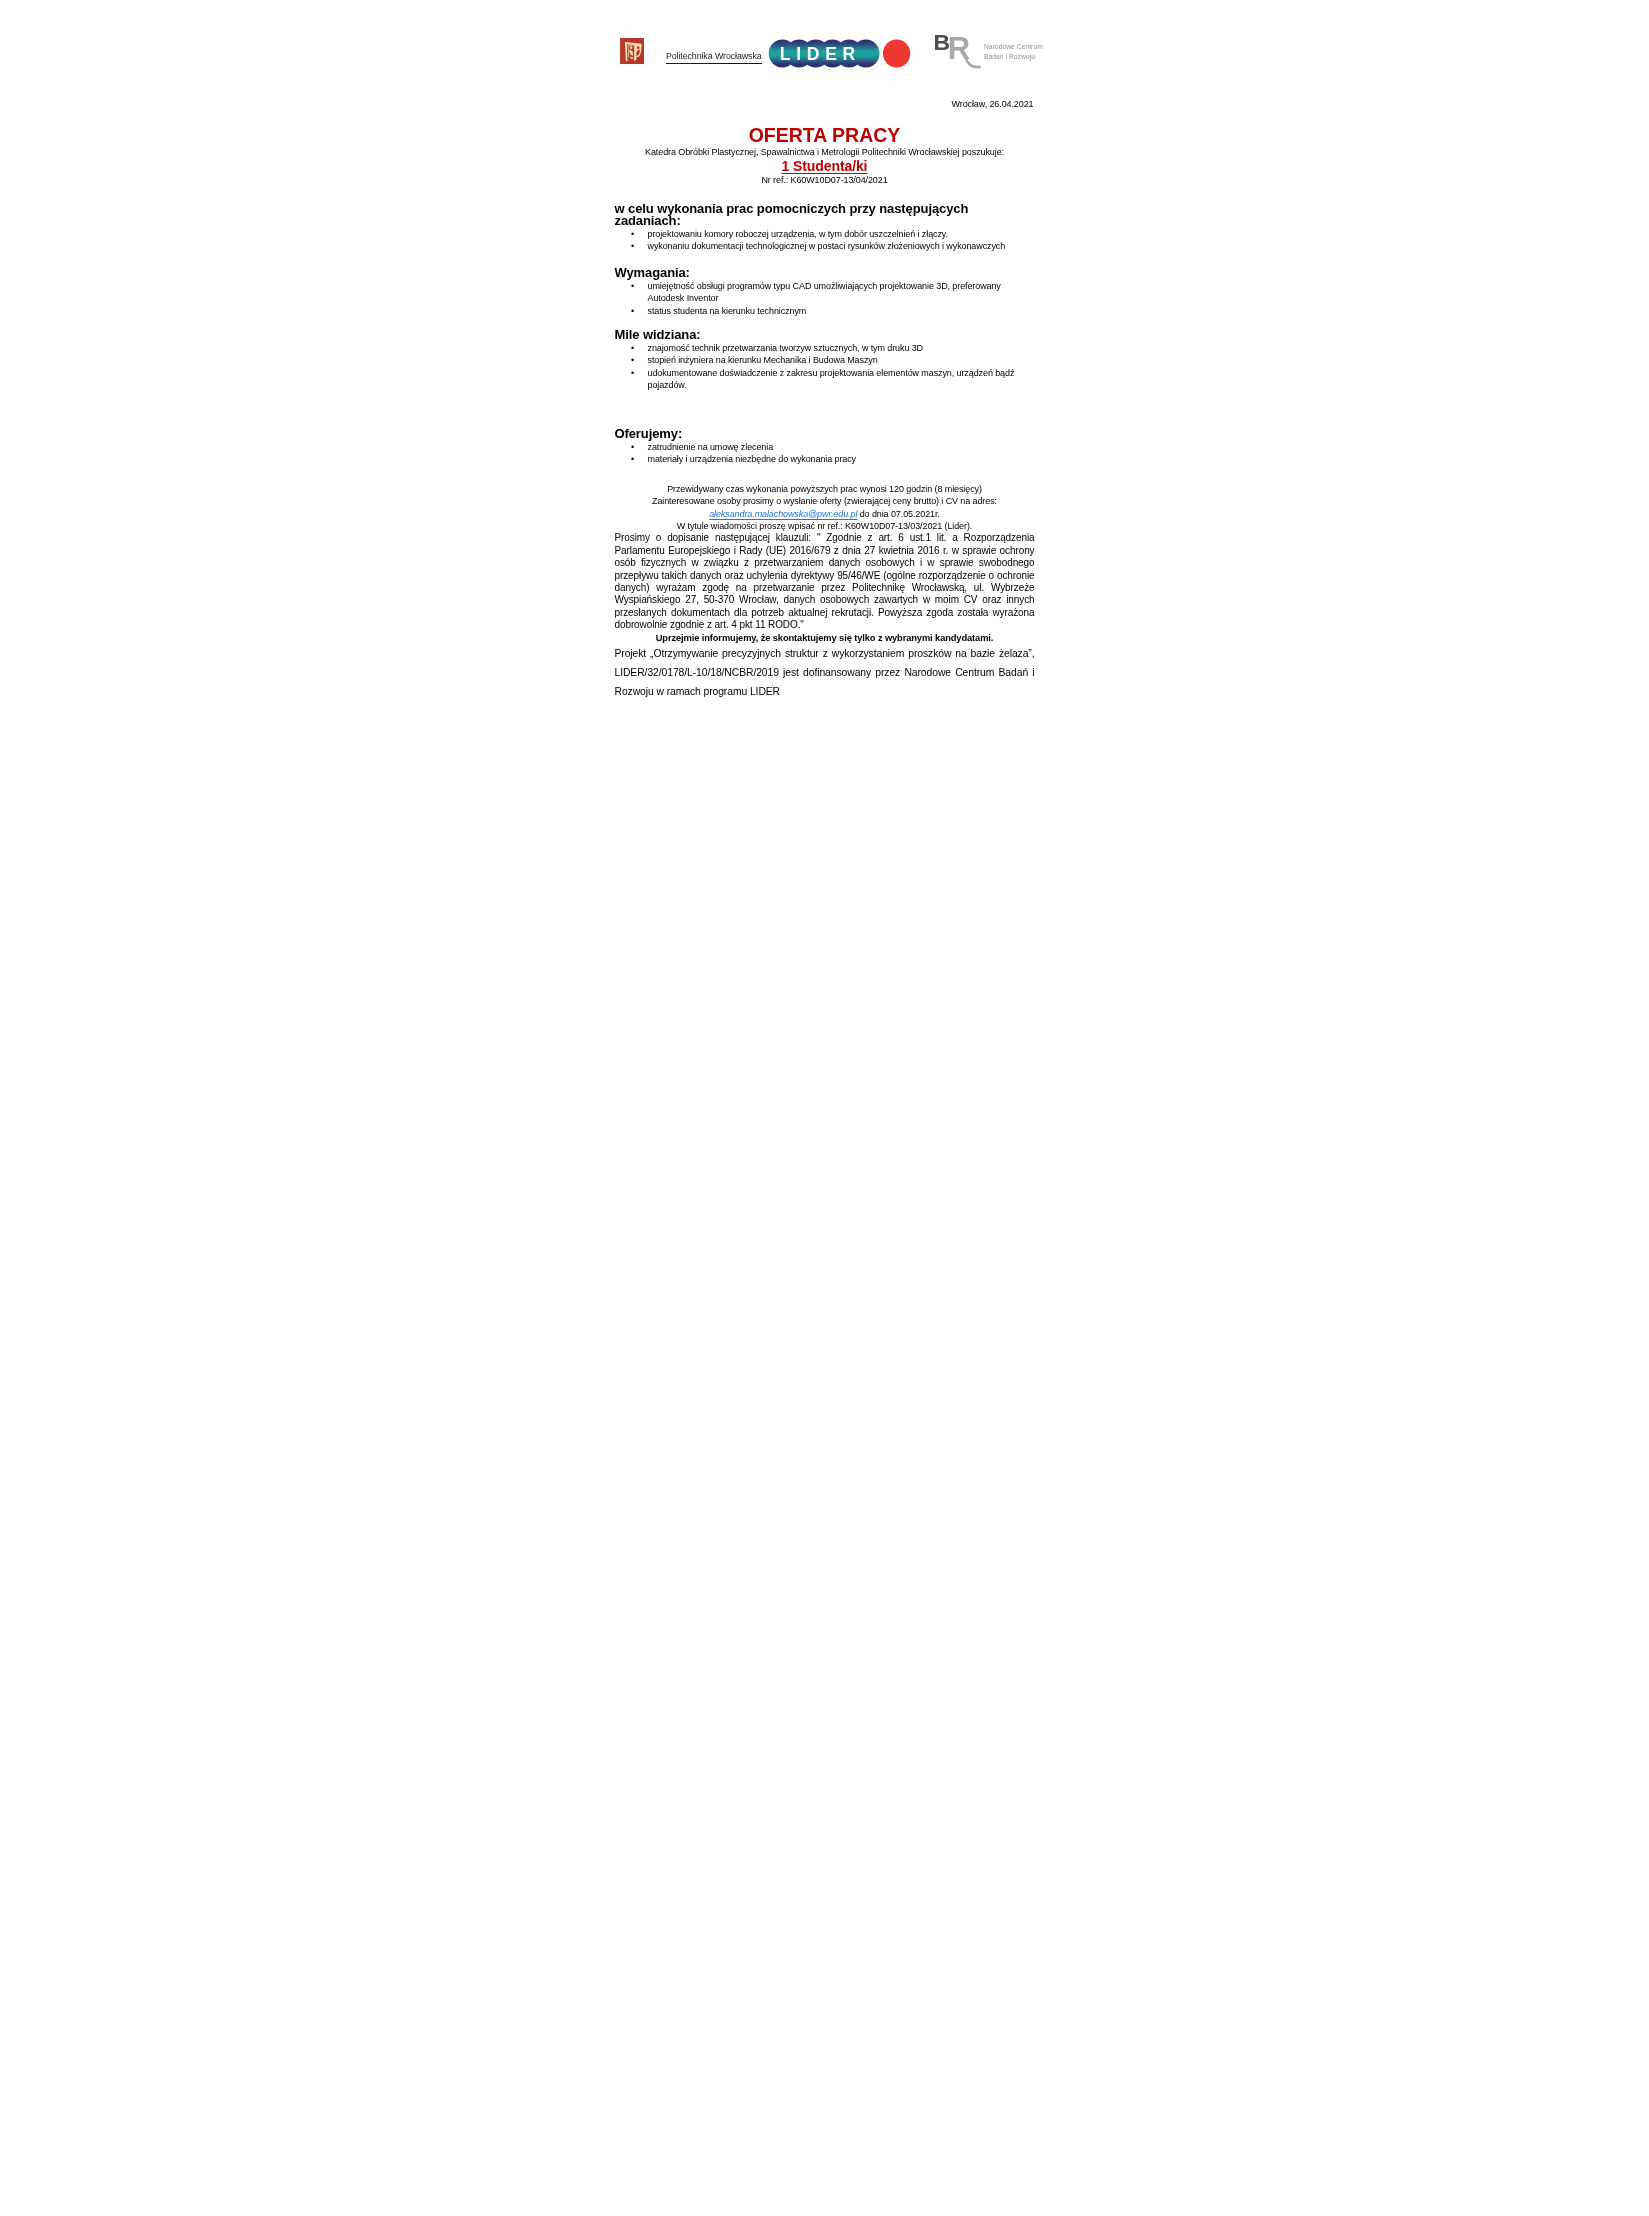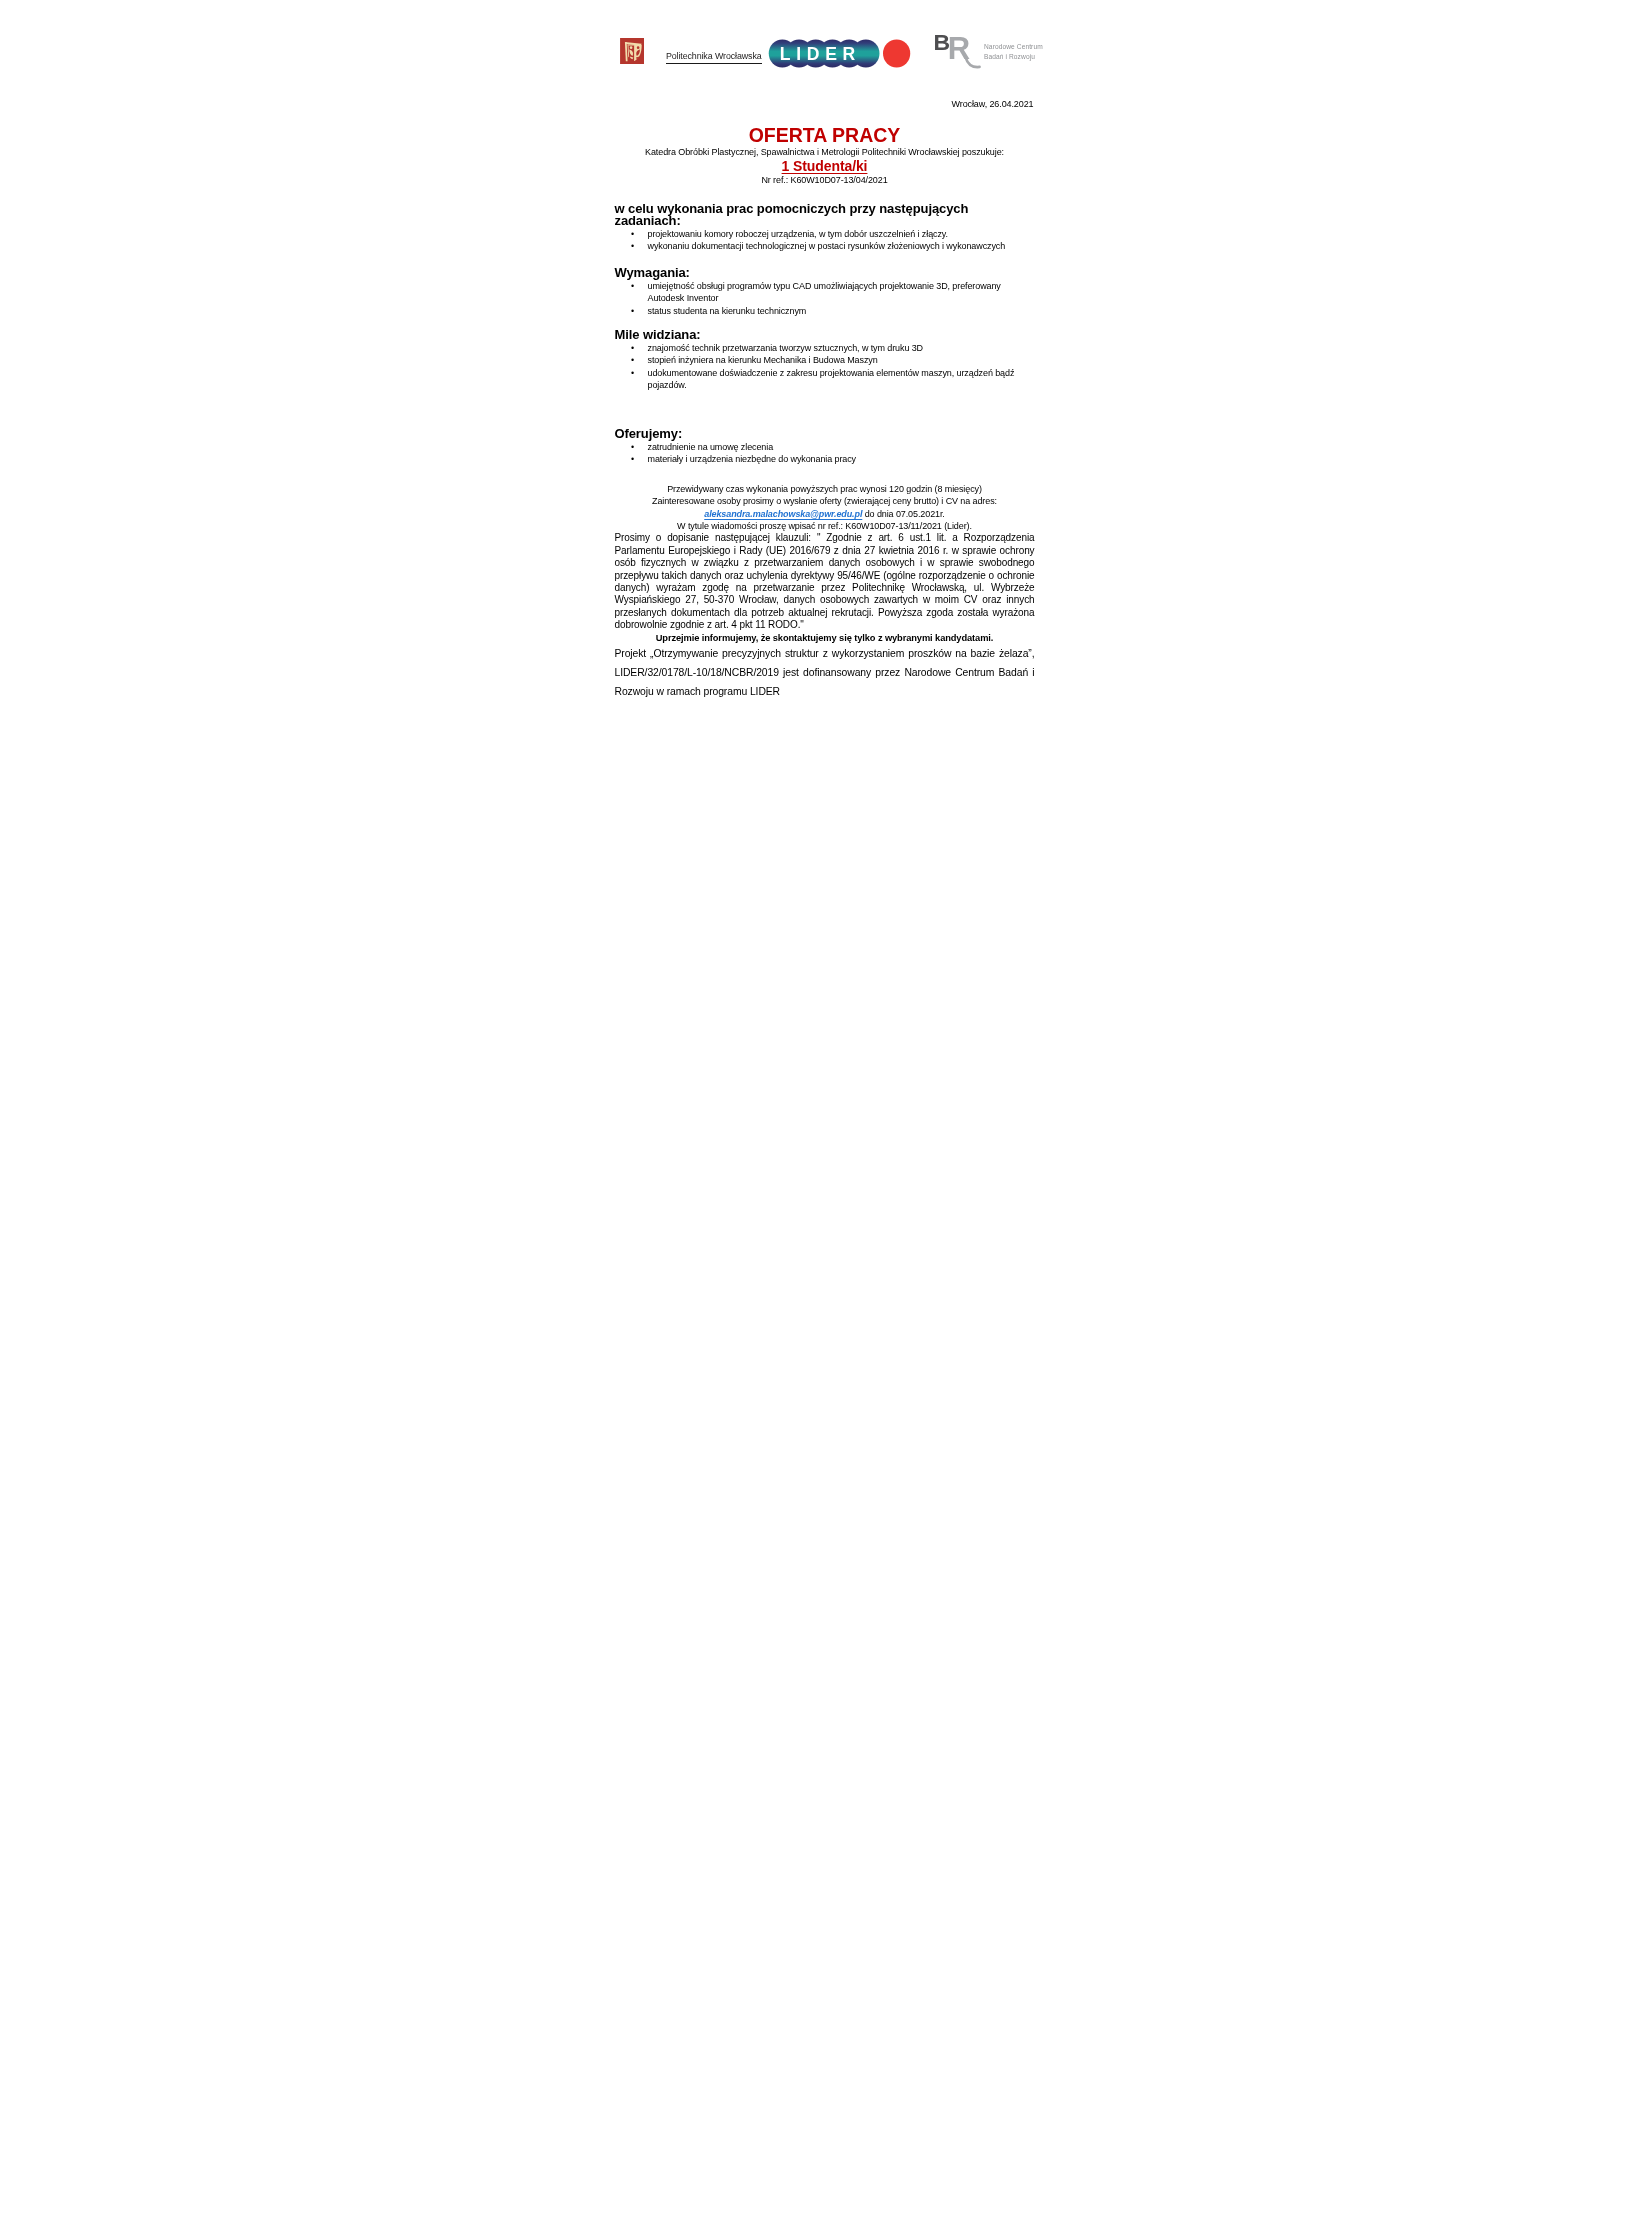--- a/index.html
+++ b/index.html
@@ -36,21 +36,21 @@
   .content h2 { font-size:13px; line-height:12.4px; font-weight:bold; }
   .sec-tasks h2 { margin-top:16px; }
   .sec-req  h2 { margin-top:15px; }
   .sec-nice h2 { margin-top:12.4px; }
   .sec-offer h2 { margin-top:37px; }
   ul.bullets { list-style:none; }
   ul.bullets li { position:relative; padding-left:33px; padding-right:1.8px; }
   ul.bullets li::before { content:"•"; position:absolute; left:16.4px; top:0; }
 
   .closing { margin-top:17px; }
-  .email { color:#2273D2; font-style:italic; text-decoration:underline; text-decoration-thickness:0.9px; text-underline-offset:1.8px;font-weight:bold; }
+  .email { color:#2273D2; font-style:italic; text-decoration:underline; text-decoration-thickness:0.9px; text-underline-offset:1.8px; }
 
   .rodo { margin-top:8.9px; font-size:10px; line-height:12.4px; letter-spacing:-0.1px; text-align:justify; }
   .contact-note { margin-top:15px; font-size:9.3px; line-height:12.4px; font-weight:bold; text-align:center; }
   .funding { margin-top:27.5px; font-size:10.4px; line-height:19px; letter-spacing:-0.1px; text-align:justify; }
 </style>
 </head>
 <body>
 
 <div class="page">
 
@@ -161,21 +161,21 @@
       <ul class="bullets">
         <li>zatrudnienie na umowę zlecenia</li>
         <li>materiały i urządzenia niezbędne do wykonania pracy</li>
       </ul>
     </section>
 
     <div class="closing">
       <p class="center">Przewidywany czas wykonania powyższych prac wynosi 120 godzin (8 miesięcy)</p>
       <p class="center it">Zainteresowane osoby prosimy o wysłanie oferty (zwierającej ceny brutto) i CV na adres:</p>
       <p class="center"><a class="email">aleksandra.malachowska@pwr.edu.pl</a><span class="it"> do dnia 07.05.2021r.</span></p>
-      <p class="center"><span>W tytule wiadomości proszę wpisać nr ref.: </span><span class="it">K60W10D07-13/11/2021 (Lider)</span><span>.</span></p>
+      <p class="center"><span>W tytule wiadomości proszę wpisać nr ref.: </span><span class="it">K60W10D07-13/03/2021 (Lider)</span><span>.</span></p>
     </div>
 
     <p class="rodo"><span>Prosimy o dopisanie następującej klauzuli: " </span><span class="it">Zgodnie z art. 6 ust.1 lit. a Rozporządzenia Parlamentu Europejskiego i Rady (UE) 2016/679 z dnia 27 kwietnia 2016 r. w sprawie ochrony osób fizycznych w związku z przetwarzaniem danych osobowych i w sprawie swobodnego przepływu takich danych oraz uchylenia dyrektywy 95/46/WE (ogólne rozporządzenie o ochronie danych) wyrażam zgodę na przetwarzanie przez Politechnikę Wrocławską, ul. Wybrzeże Wyspiańskiego 27, 50-370 Wrocław,  danych osobowych zawartych w moim CV oraz innych przesłanych dokumentach dla potrzeb aktualnej rekrutacji. Powyższa zgoda została wyrażona dobrowolnie zgodnie z art. 4 pkt 11 RODO."</span></p>
 
     <p class="contact-note">Uprzejmie informujemy, że skontaktujemy się tylko z wybranymi kandydatami.</p>
 
     <p class="funding">Projekt „Otrzymywanie precyzyjnych struktur z wykorzystaniem proszków na bazie żelaza”, LIDER/32/0178/L-10/18/NCBR/2019 jest dofinansowany przez Narodowe Centrum Badań i Rozwoju w ramach programu LIDER</p>
 
   </main>
 </div>

